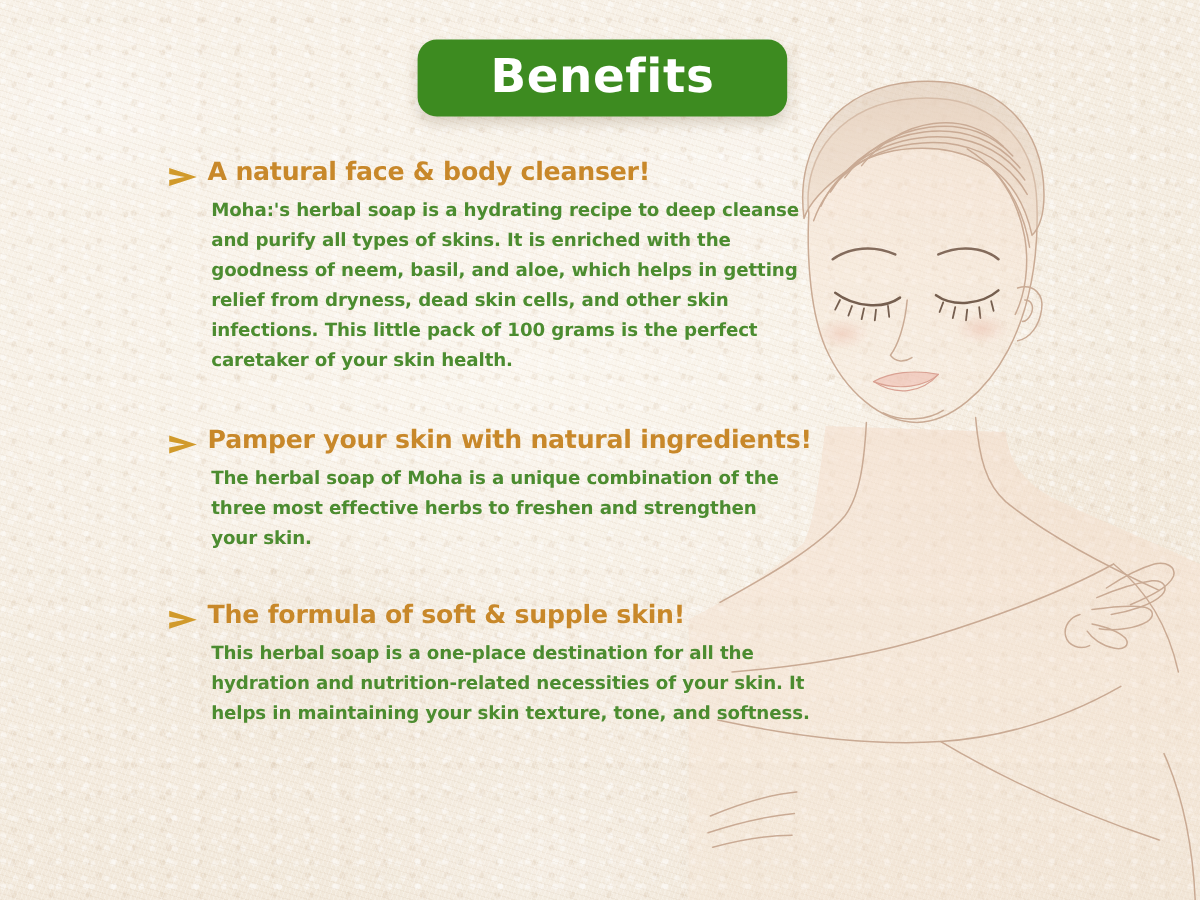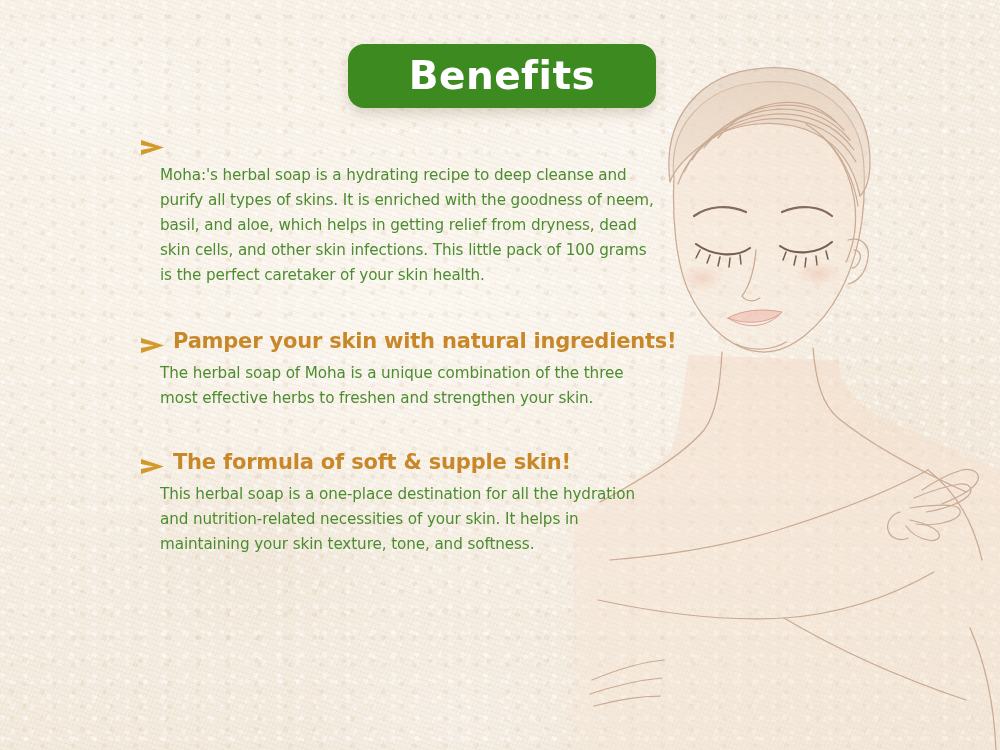--- a/index.html
+++ b/index.html
@@ -68,21 +68,21 @@
     width: 430px;
     height: 750px;
     pointer-events: none;
     opacity: 0.92;
   }
 
   
   .banner {
     position: absolute;
     left: 348px;
-    top: 44px;
+    top: 33px;
     width: 308px;
     height: 64px;
     border-radius: 16px;
     display: flex;
     align-items: center;
     justify-content: center;
     box-shadow: 0 6px 11px rgba(120, 95, 65, 0.22);
   }
   .banner-title {
     color: #ffffff;
@@ -119,27 +119,28 @@
   }
   .b-title {
     color: #c8882a;
     font-family: "DejaVu Sans", sans-serif;
     font-size: 21px;
     font-weight: bold;
     line-height: 1.12;
     letter-spacing: -0.2px;
   }
   .b-body {
-    margin-left: 20px;
+    margin-left: 36px;
     color: #4c8c30;
     font-family: "DejaVu Sans", sans-serif;
     font-size: 15.2px;
     line-height: 25px;
     letter-spacing: -0.1px;
     max-width: 500px;
+    font-weight: bold;
   }
 
   
   .benefit.b1 { margin-top: 0; }
   .benefit.b2 { margin-top: 40px; }
   .benefit.b3 { margin-top: 42px; }
   .benefit.b3 .b-body { max-width: 495px; }
 </style>
 </head>
 <body>
@@ -246,20 +247,21 @@
     <span class="banner-title" style="color: rgb(255, 255, 255);">Benefits</span>
   </div>
 
   <div class="content">
 
     <div class="benefit b1">
       <div class="b-head">
         <svg class="arrow-icon" width="25" height="17" viewBox="0 0 25 17">
           <path d="M1 1 L24 8.5 L1 16 L1 11 L14 8.5 L1 6 Z" fill="#d19a2b"></path>
         </svg>
+        <div class="b-title" style="color: rgb(200, 136, 42);">A natural face &amp; body cleanser!</div>
       </div>
       <div class="b-body" style="color: rgb(76, 140, 48);">Moha:'s herbal soap is a hydrating recipe to deep cleanse and purify all types of skins. It is enriched with the goodness of neem, basil, and aloe, which helps in getting relief from dryness, dead skin cells, and other skin infections. This little pack of 100 grams is the perfect caretaker of your skin health.</div>
     </div>
 
     <div class="benefit b3">
       <div class="b-head">
         <svg class="arrow-icon" width="25" height="17" viewBox="0 0 25 17">
           <path d="M1 1 L24 8.5 L1 16 L1 11 L14 8.5 L1 6 Z" fill="#d19a2b"></path>
         </svg>
         <div class="b-title" style="color: rgb(200, 136, 42);">Pamper your skin with natural ingredients!</div>

